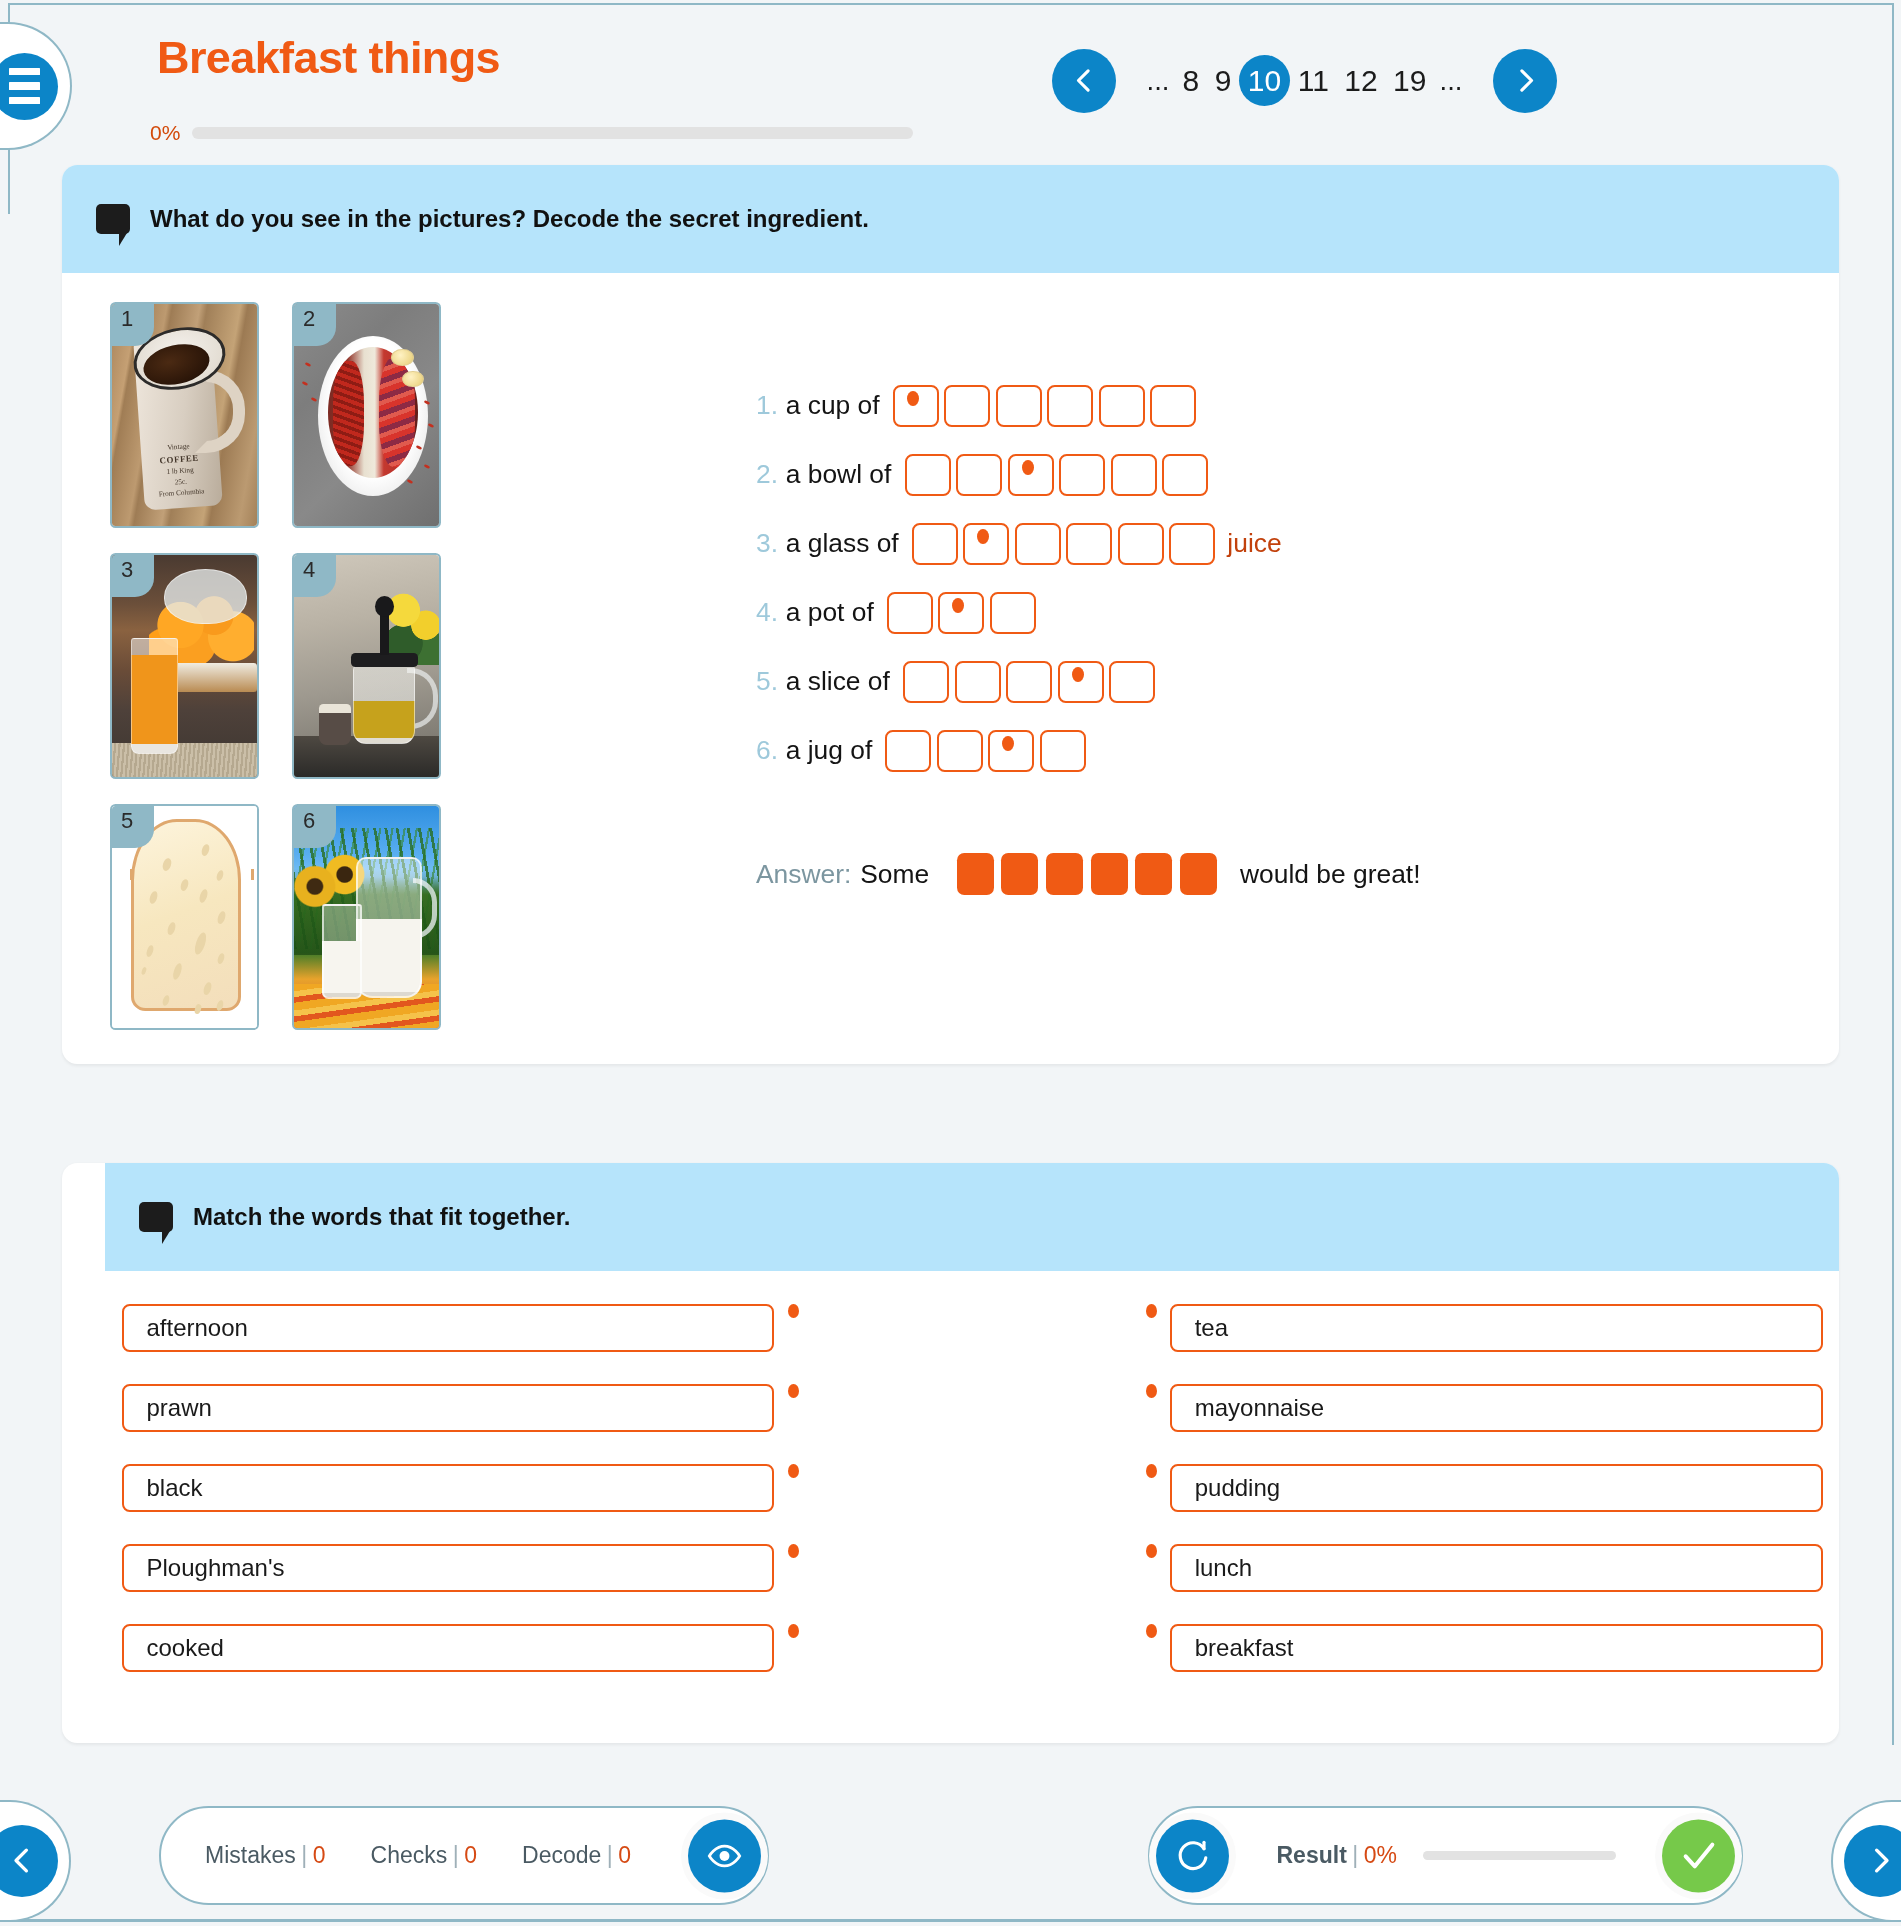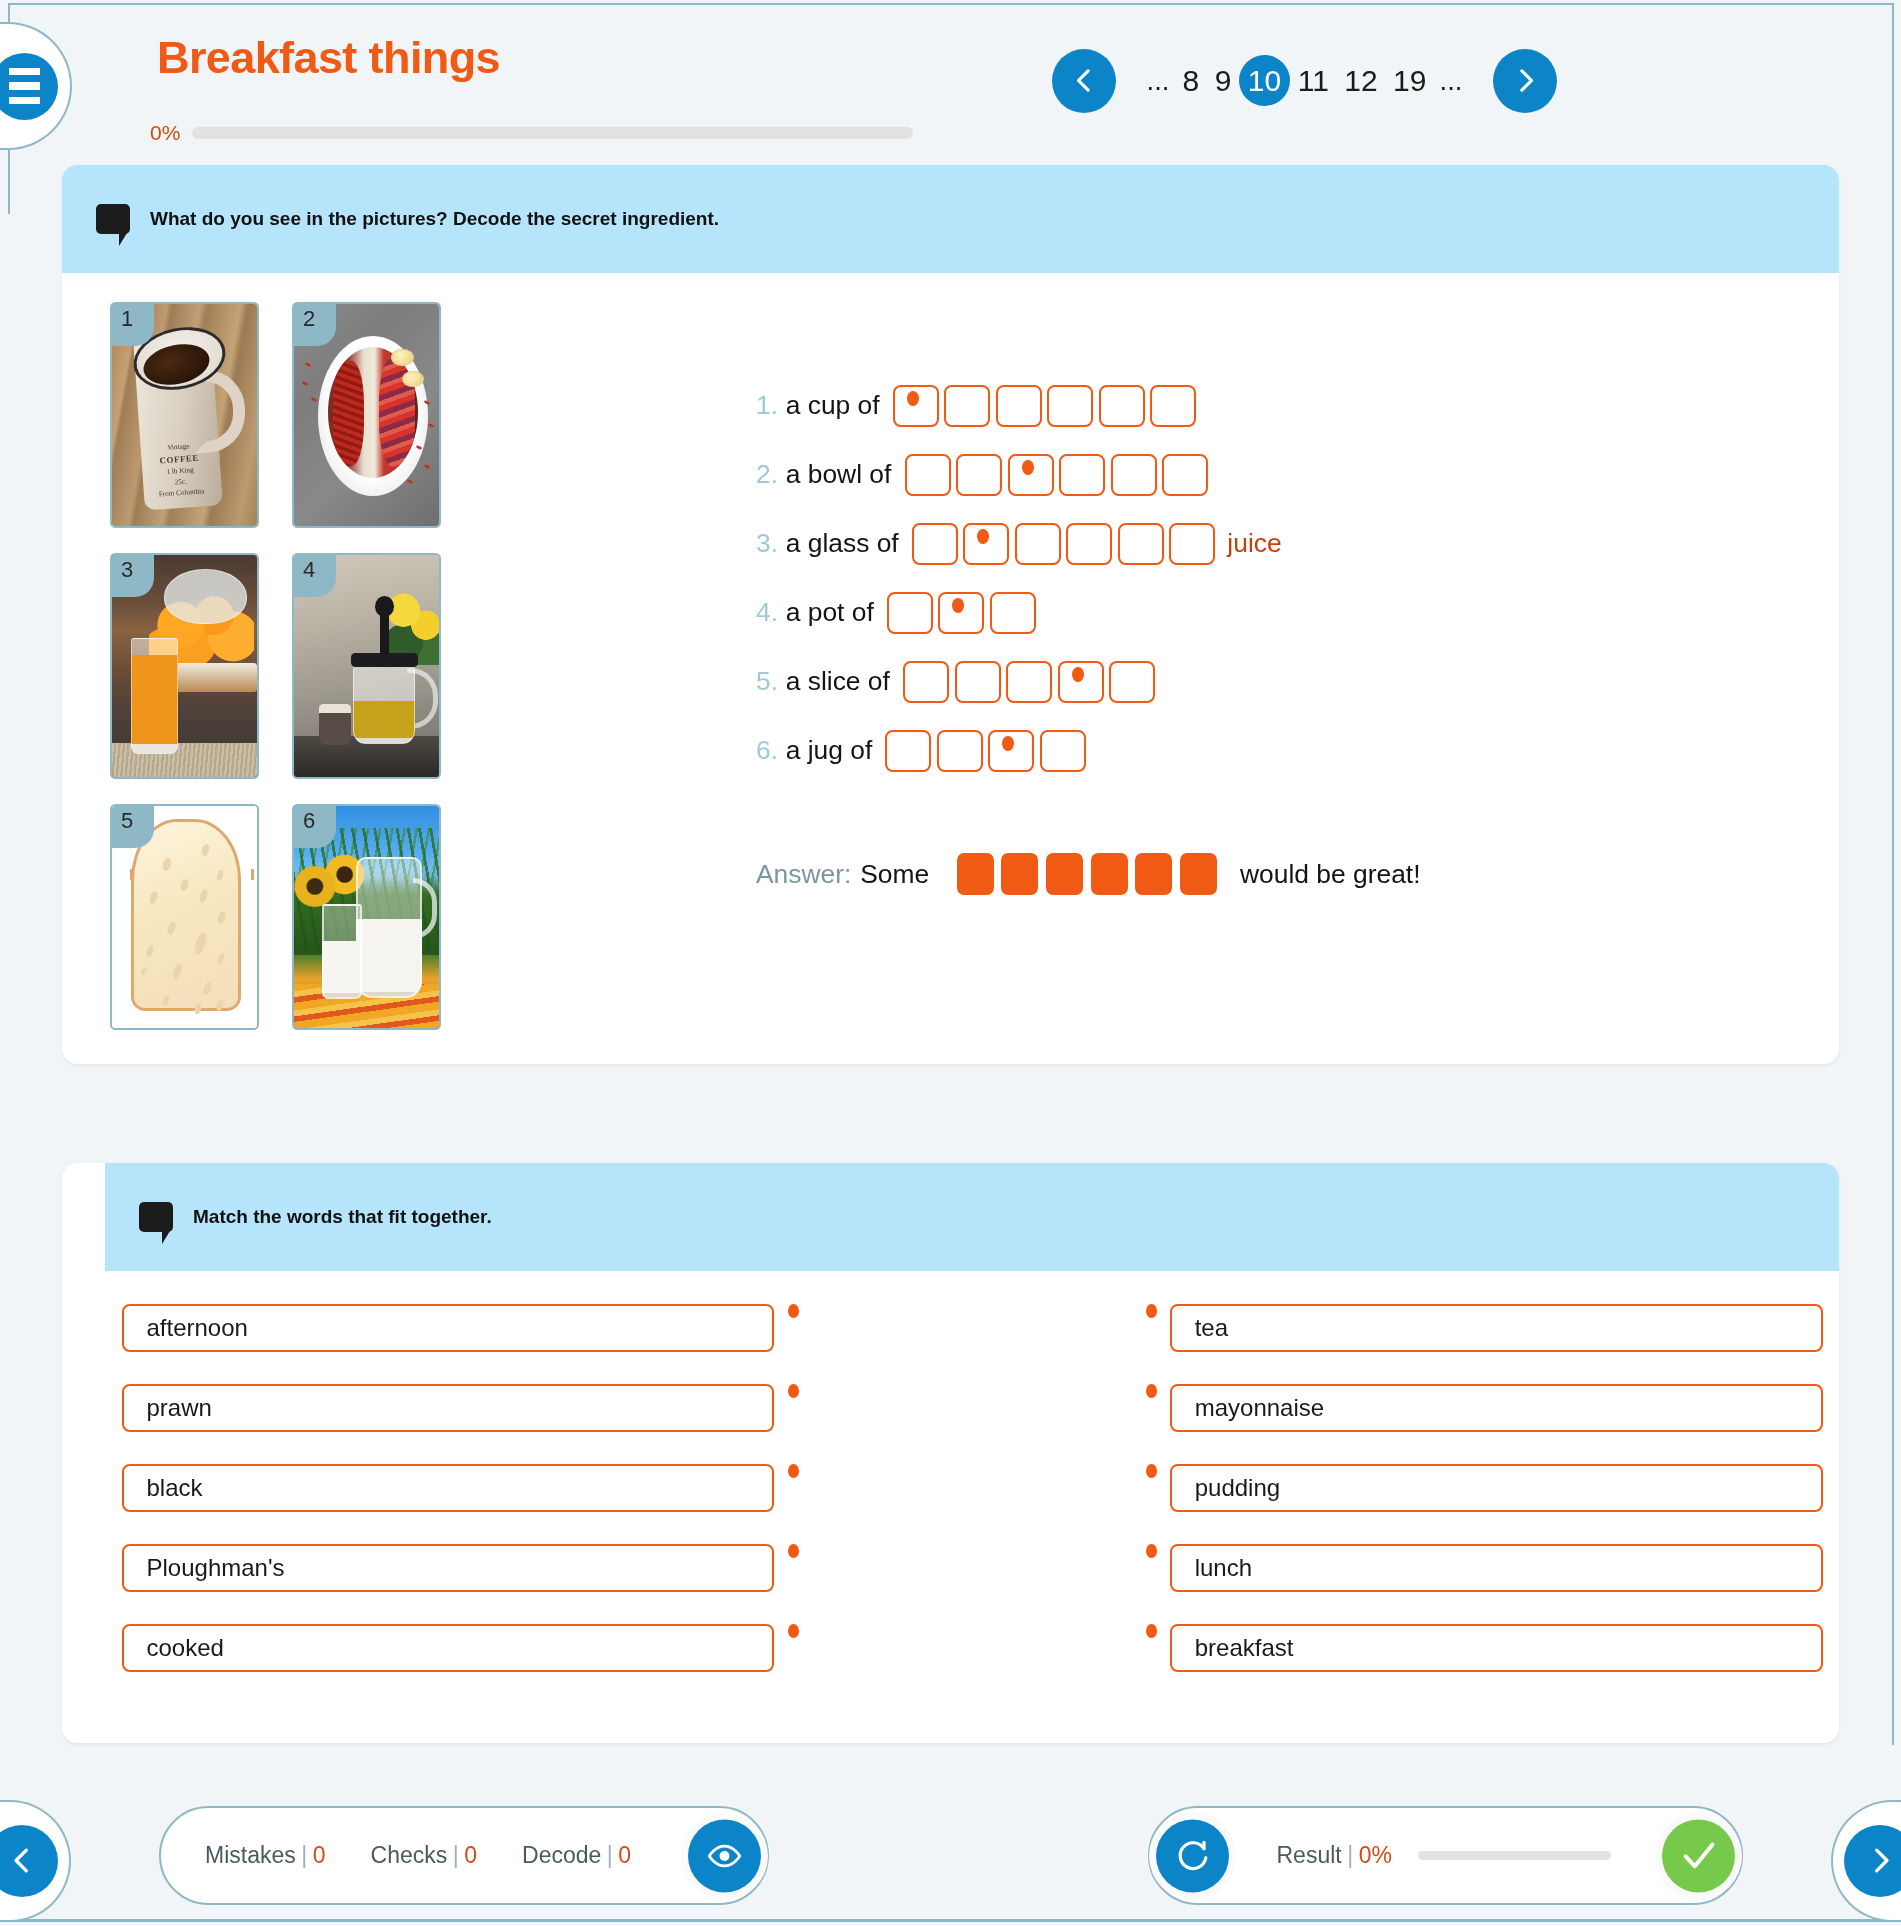--- a/index.html
+++ b/index.html
@@ -134,21 +134,21 @@
     width: 34px; height: 30px; background: #1c1c1c;
     border-radius: 5px; position: relative; flex: none;
   }
   .bubble-icon::after {
     content: ""; position: absolute; right: 3.3px; bottom: -12px;
     width: 0; height: 0;
     border-left: 8.8px solid #1c1c1c;
     border-bottom: 13.2px solid transparent;
   }
   .card-head-text {
-    font-size: 19px; font-weight: bold; color: #111;
+    font-size: 24px; font-weight: bold; color: #111;
   }
   .card-body { padding: 22px 34px 34px 34px; }
 
   
   .ex1-body { display: flex; }
   .pic-grid {
     width: 650px;
     display: grid;
     grid-template-columns: 149px 149px;
     column-gap: 33px;
@@ -903,21 +903,21 @@
       <div class="refresh-btn">
         <div class="refresh-inner">
           <svg viewBox="0 0 24 24" width="36" height="36" fill="none" stroke="#fff" stroke-width="2.1" stroke-linecap="round">
             <path d="M20 7.5V3.2"></path>
             <path d="M20 7.5a8.6 8.6 0 1 0 1.2 6"></path>
           </svg>
         </div>
       </div>
       <div class="result-group">
         <div class="stat" style="margin-right:0;">
-          <span style="font-weight:normal;">Result</span><span class="bar">|</span><span class="val">0%</span>
+          <span style="font-weight:bold;">Result</span><span class="bar">|</span><span class="val">0%</span>
         </div>
         <div class="result-track">
           <div class="result-fill"></div>
         </div>
       </div>
       <div class="check-btn">
         <div class="check-inner">
           <svg viewBox="0 0 24 24" width="40" height="40" fill="none" stroke="#fff" stroke-width="2.4" stroke-linecap="round" stroke-linejoin="round">
               <polyline points="4 12.5 9.5 18.5 20 5.5"></polyline>
             </svg>

